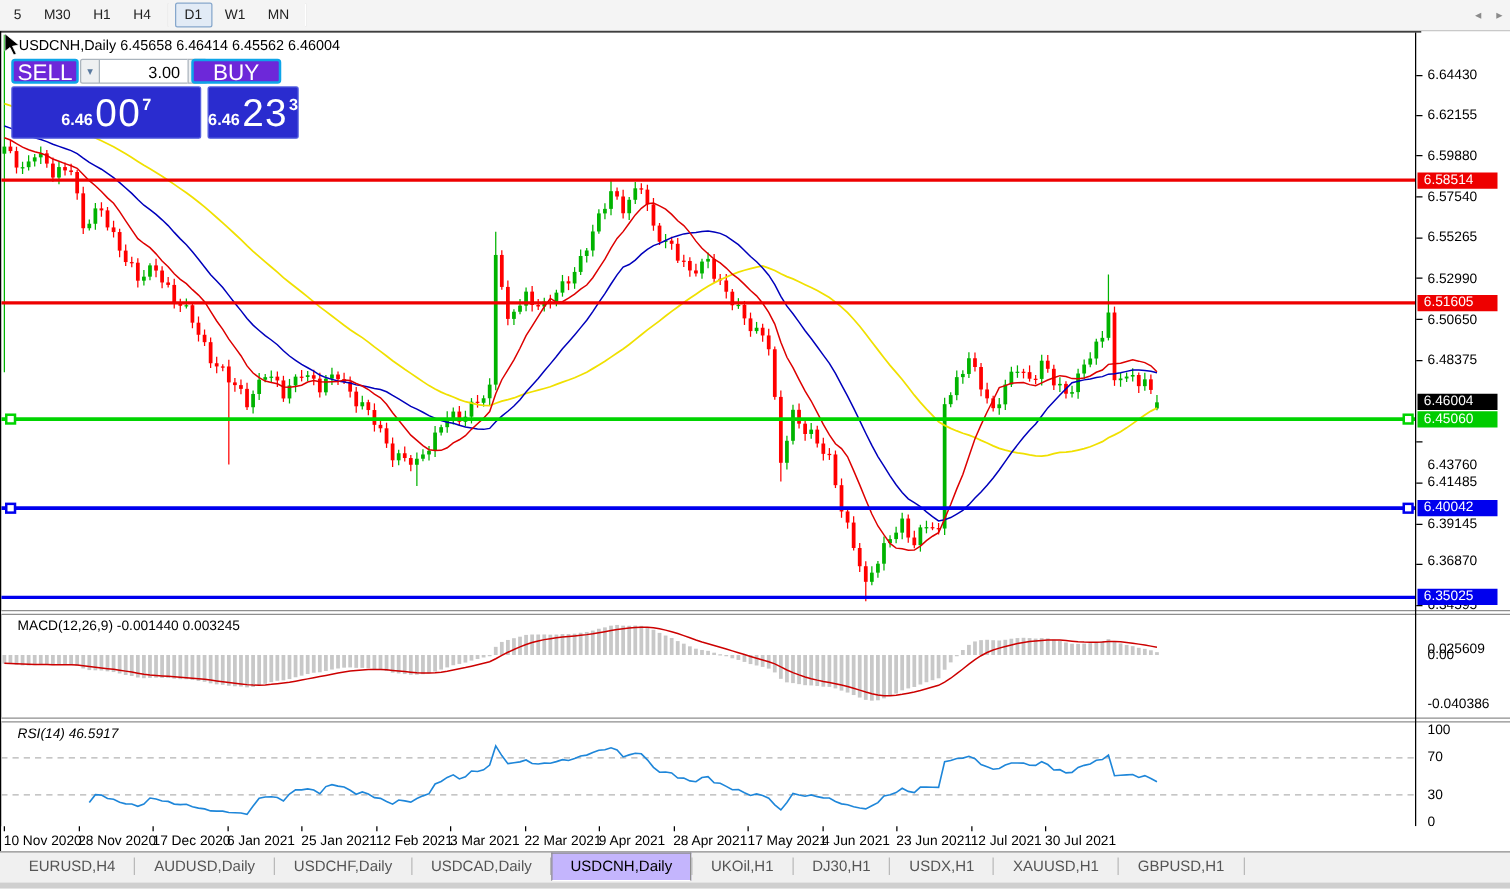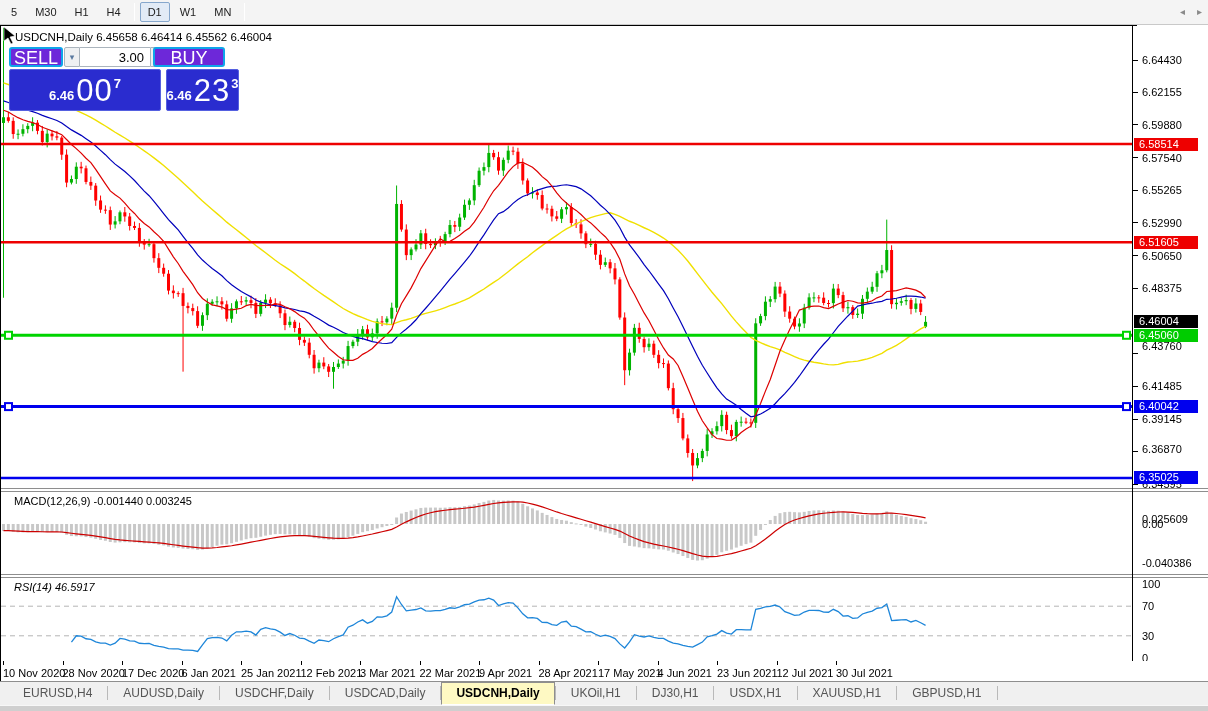--- a/index.html
+++ b/index.html
@@ -66,21 +66,21 @@
 
   #chart-title { position:absolute; left:14px; top:5px; font-size:11.5px; color:#000; white-space:nowrap; }
   #cursor-arrow { position:absolute; left:2px; top:1px; }
 
   
   #tabbar { position:absolute; left:0; top:681px; width:1208px; height:24px;
             background:#f0f0f0; border-top:1px solid #8e8e8e;
             display:flex; align-items:flex-end; padding-left:8px; }
   .tab { font-size:12px; color:#555; padding:3px 14px 4px 14px; white-space:nowrap;
          border:1px solid transparent; cursor:default; }
-  .tab.active { background:#fef9c3; color:#000; font-weight:bold;
+  .tab.active { background:#c4b5fd; color:#000; font-weight:normal;
                 border:1px solid #8e8e8e; border-bottom:1px solid #fff; }
   .tab-sep { width:1px; height:14px; background:#b9b9b9; margin-bottom:5px; }
   #tab-arrows { position:absolute; right:6px; top:6px; display:flex; gap:12px;
                 color:#8a8a8a; font-size:10px; }
   #tab-arrows span { cursor:default; }
   #bottom-strip { position:absolute; left:0; top:705px; width:1208px; height:6px;
                   background:#cfcfcf; border-top:1px solid #f7f7f7; }
 
   svg { position:absolute; left:0; top:0; }
 </style>
@@ -741,21 +741,21 @@
         <div class="axis-tick-label" style="top: 125.917px;">6.57540</div>
         <div class="axis-tick-dash" style="top: 163.748px;"></div>
         <div class="axis-tick-label" style="top: 158.248px;">6.55265</div>
         <div class="axis-tick-dash" style="top: 196.08px;"></div>
         <div class="axis-tick-label" style="top: 190.58px;">6.52990</div>
         <div class="axis-tick-dash" style="top: 229.334px;"></div>
         <div class="axis-tick-label" style="top: 223.834px;">6.50650</div>
         <div class="axis-tick-dash" style="top: 261.666px;"></div>
         <div class="axis-tick-label" style="top: 256.166px;">6.48375</div>
         <div class="axis-tick-dash" style="top: 327.252px;"></div>
-        <div class="axis-tick-label" style="top: 314px; text-align: center;">6.43760</div>
+        <div class="axis-tick-label" style="top: 340px; text-align: center;">6.43760</div>
         <div class="axis-tick-dash" style="top: 359.583px;"></div>
         <div class="axis-tick-label" style="top: 354.083px;">6.41485</div>
         <div class="axis-tick-dash" style="top: 392.838px;"></div>
         <div class="axis-tick-label" style="top: 387.338px;">6.39145</div>
         <div class="axis-tick-dash" style="top: 425.169px;"></div>
         <div class="axis-tick-label" style="top: 417px;">6.36870</div>
         <div class="axis-tick-dash" style="top: 457.5px;"></div>
         <div class="axis-tick-label" style="top: 452px;">6.34595</div>
         <div class="price-tag" style="top: 111.575px; background: rgb(238, 0, 0);">6.58514</div>
         <div class="price-tag" style="top: 209.762px; background: rgb(238, 0, 0);">6.51605</div>

